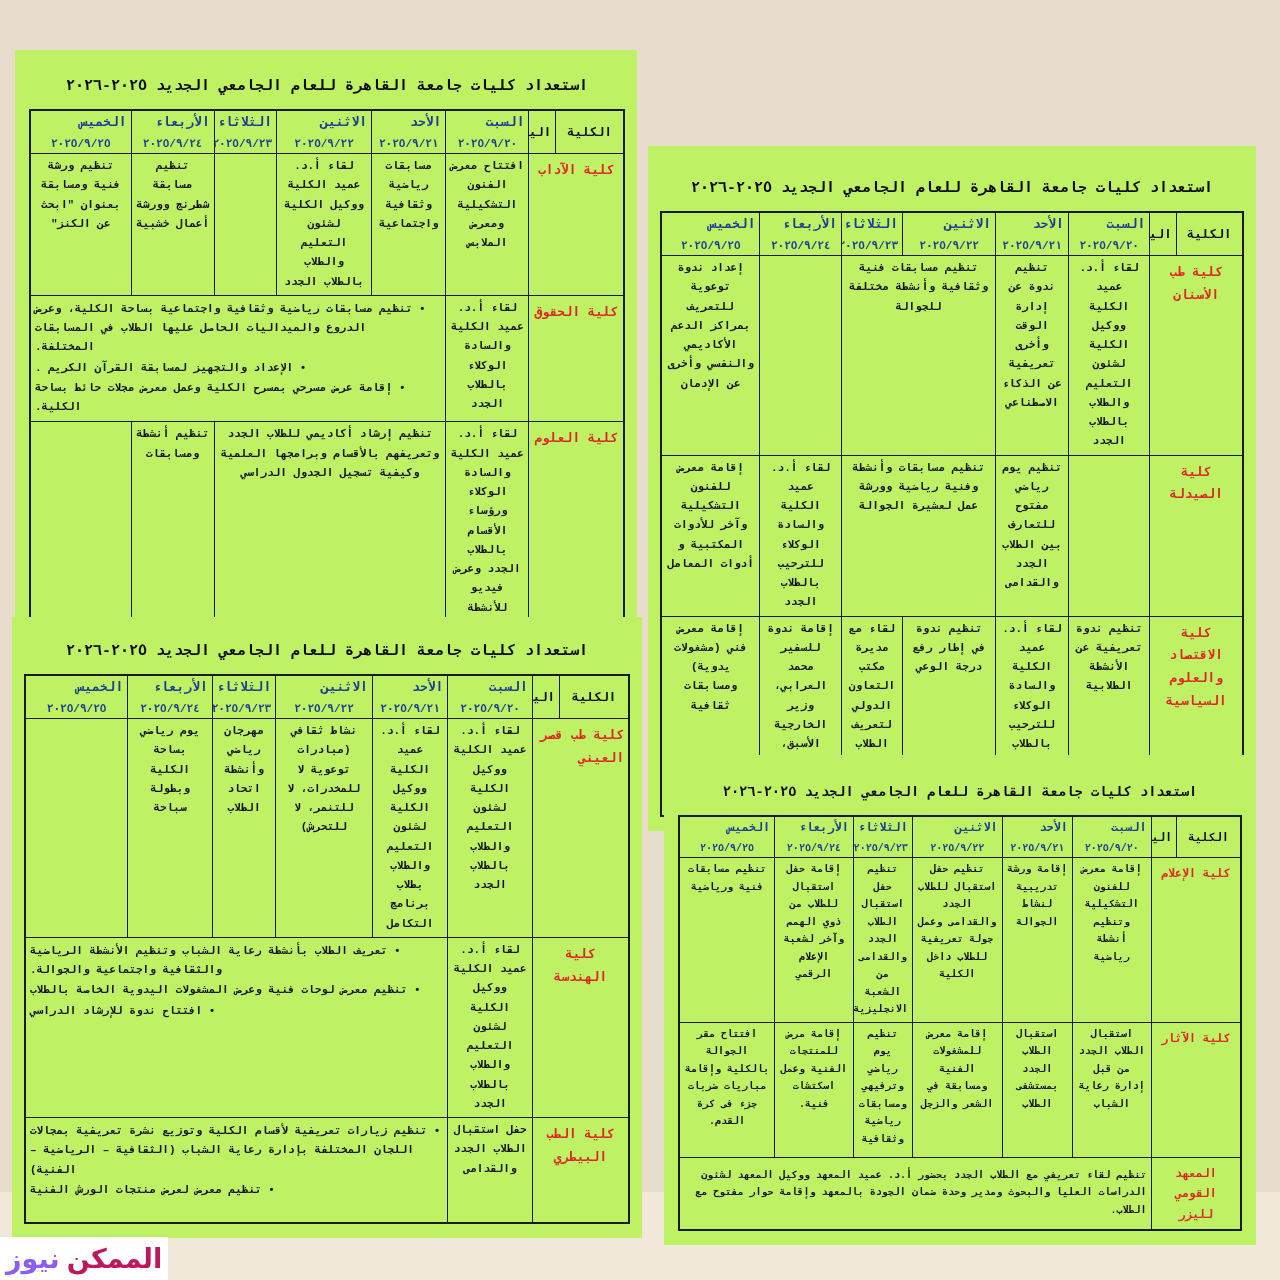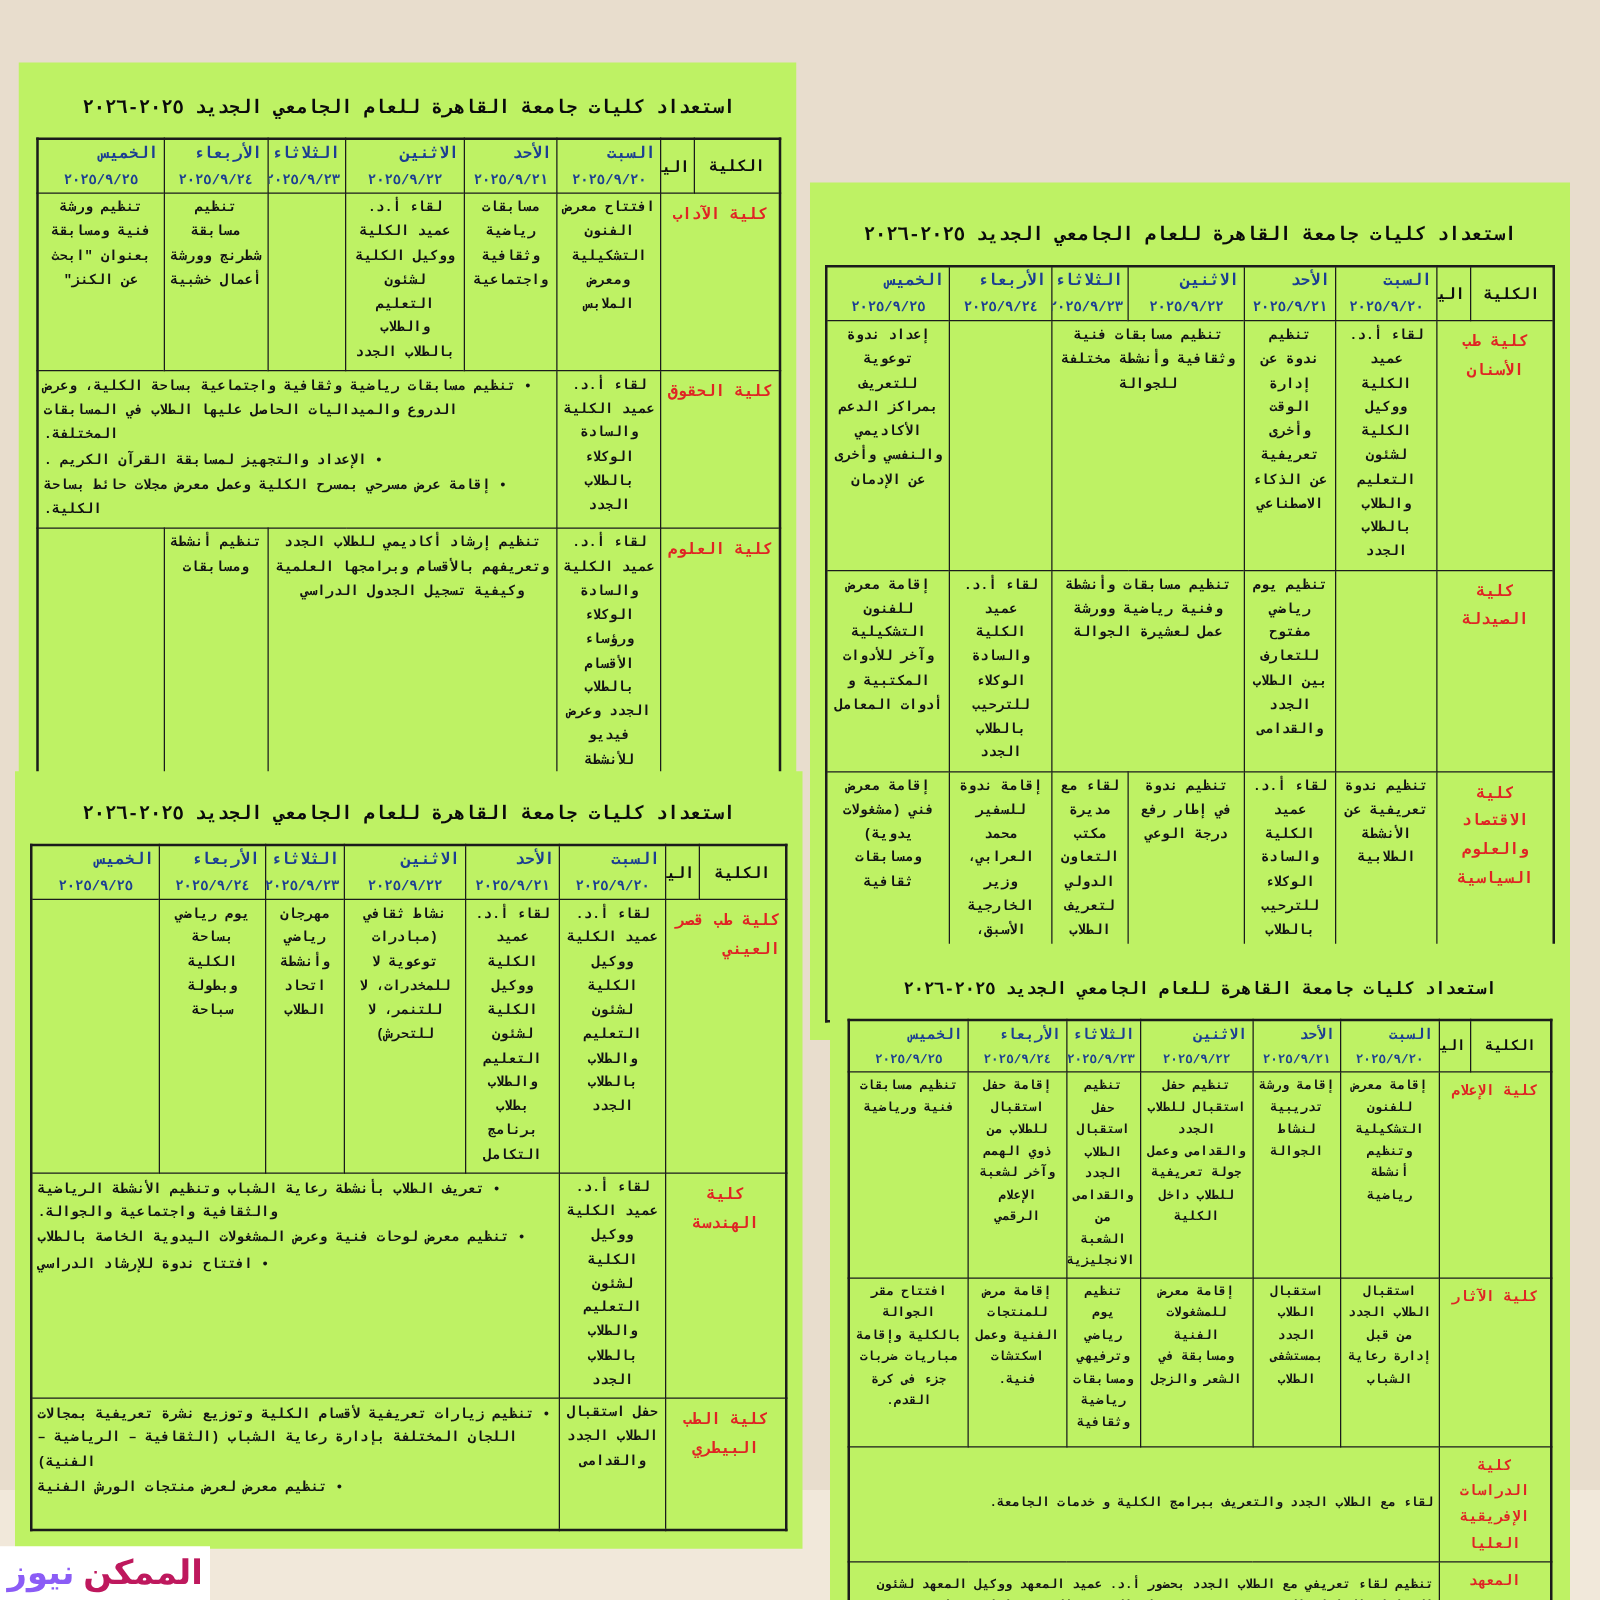--- a/index.html
+++ b/index.html
@@ -319,24 +319,20 @@
         <tr>
           <td class="faculty" colspan="2" style="height: 125px;">كلية الآثار</td>
           <td colspan="1">استقبال الطلاب الجدد من قبل إدارة رعاية الشباب</td>
           <td colspan="1">استقبال الطلاب الجدد بمستشفى الطلاب</td>
           <td colspan="1">إقامة معرض للمشغولات الفنية ومسابقة في الشعر والزجل</td>
           <td colspan="1">تنظيم يوم رياضي وترفيهي ومسابقات رياضية وثقافية</td>
           <td colspan="1">إقامة مرض للمنتجات الفنية وعمل اسكتشات فنية.</td>
           <td colspan="1">افتتاح مقر الجوالة بالكلية وإقامة مباريات ضربات جزء فى كرة القدم.</td>
         </tr>
         <tr>
-          <td class="faculty" colspan="2" style="height: 70px;">كلية الدراسات الإفريقية العليا</td>
-          <td colspan="6" class="al-r va-m">لقاء مع الطلاب الجدد والتعريف ببرامج الكلية و خدمات الجامعة.</td>
-        </tr>
-        <tr>
           <td class="faculty" colspan="2" style="height: 50px;">المعهد القومي لليزر</td>
           <td colspan="6" class="al-r va-m">تنظيم لقاء تعريفي مع الطلاب الجدد بحضور أ.د. عميد المعهد ووكيل المعهد لشئون الدراسات العليا والبحوث ومدير وحدة ضمان الجودة بالمعهد  وإقامة حوار مفتوح مع الطلاب.</td>
         </tr>
       </tbody>
     </table>
 </div>
 
 <div id="watermark">
   <span class="g">الممكن</span>
   <span class="y">نيوز</span>

